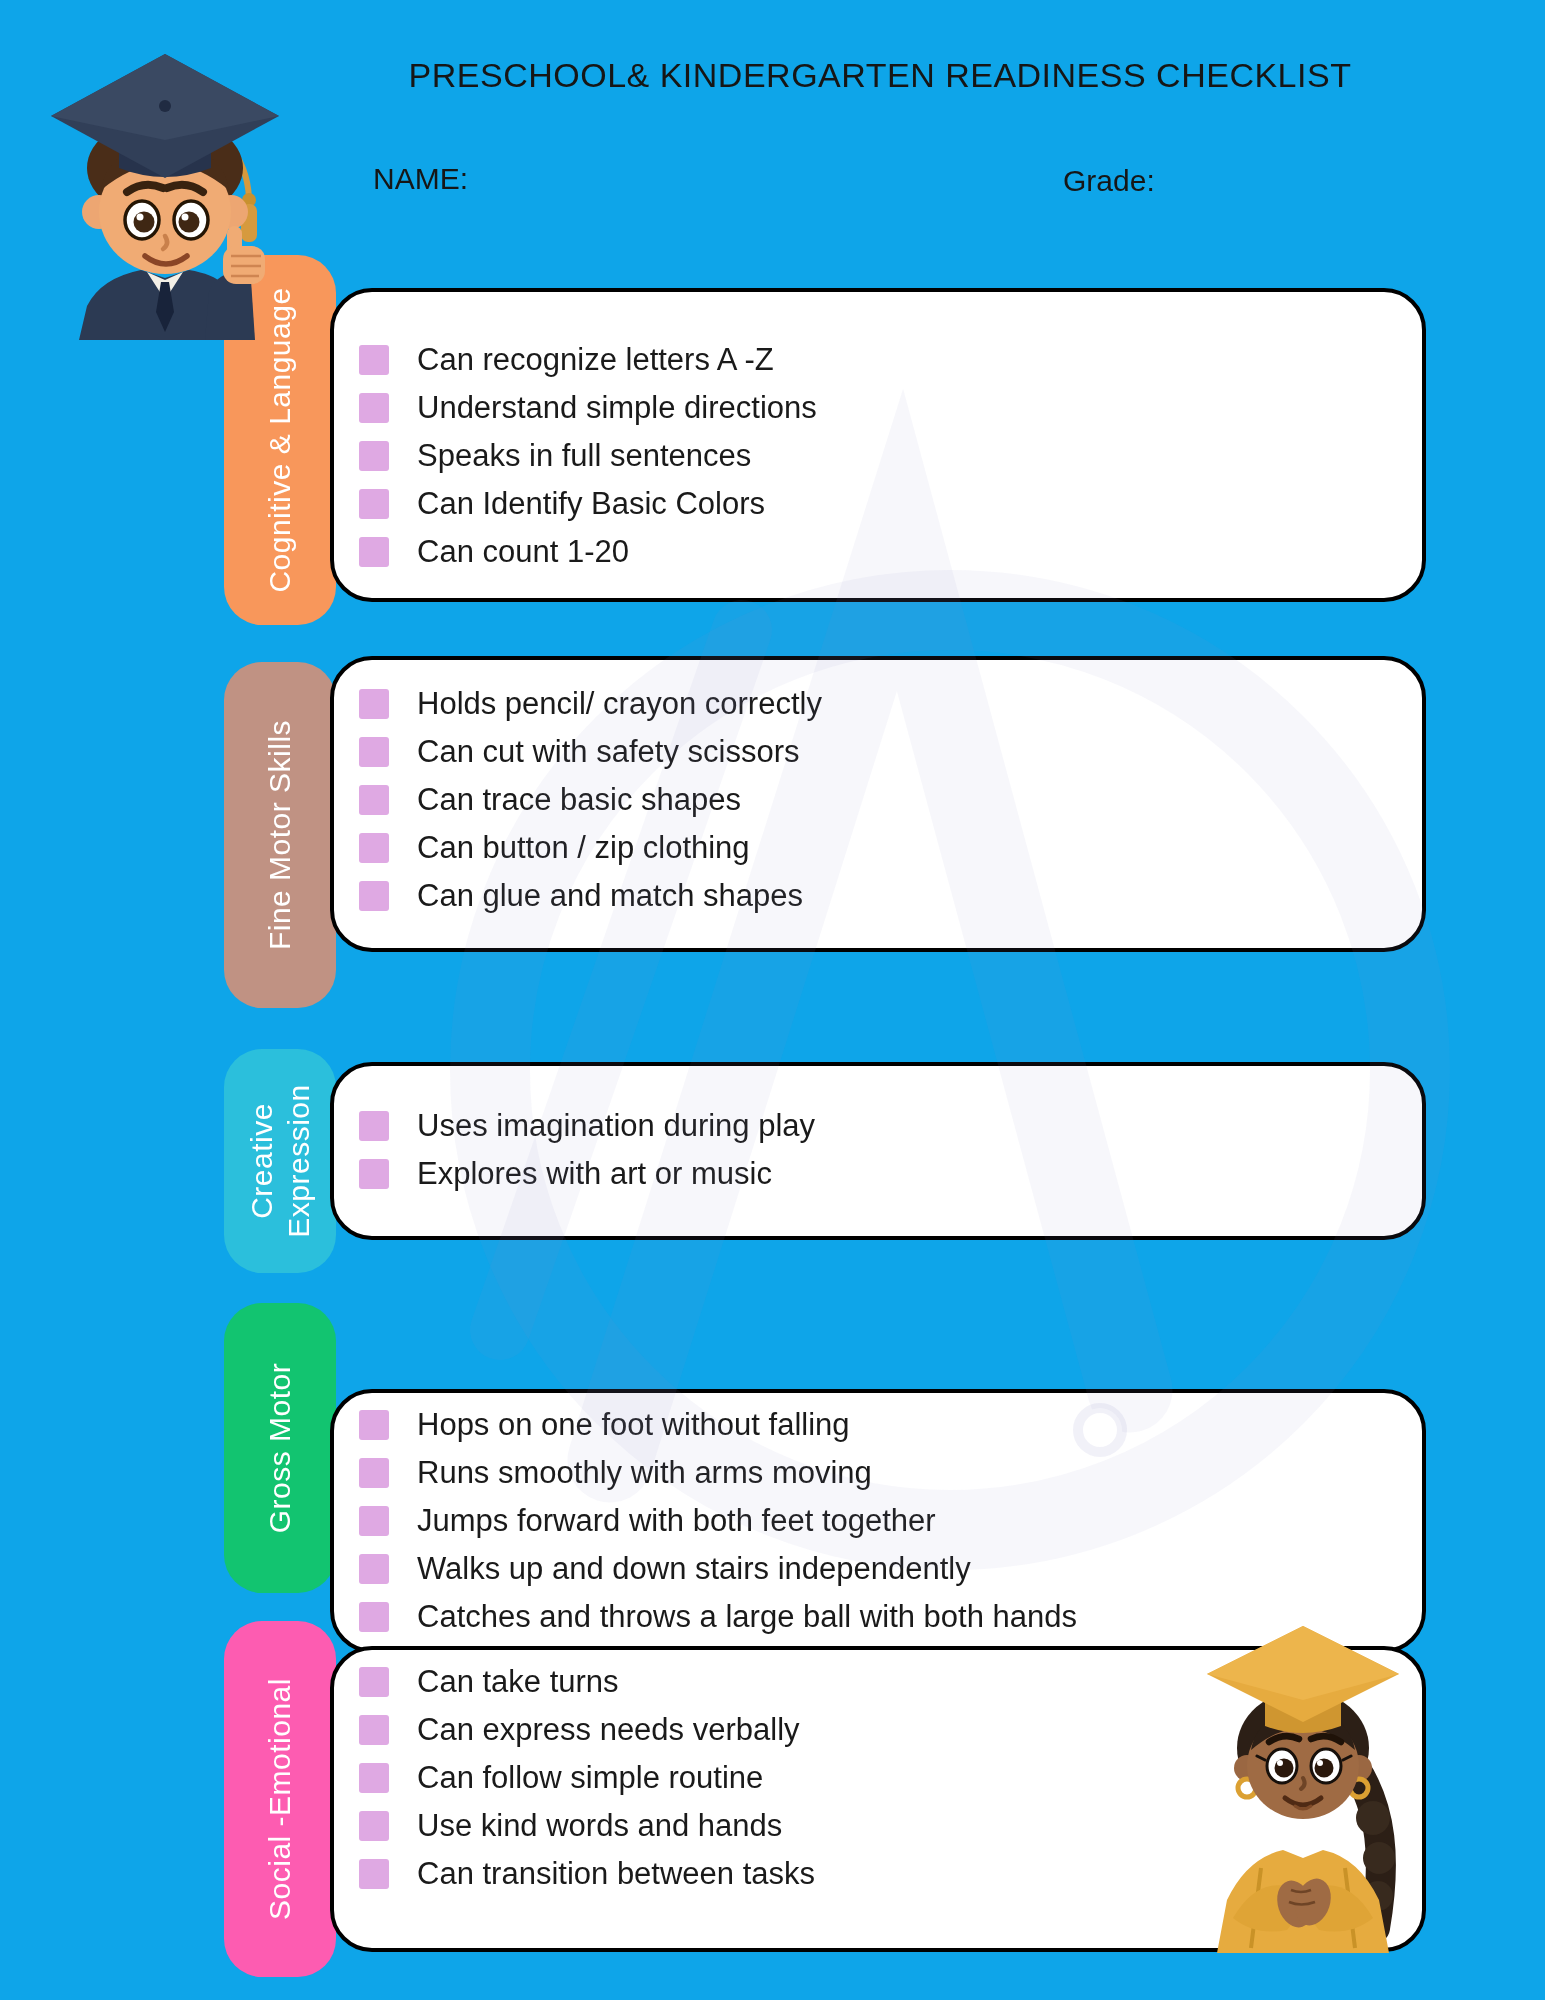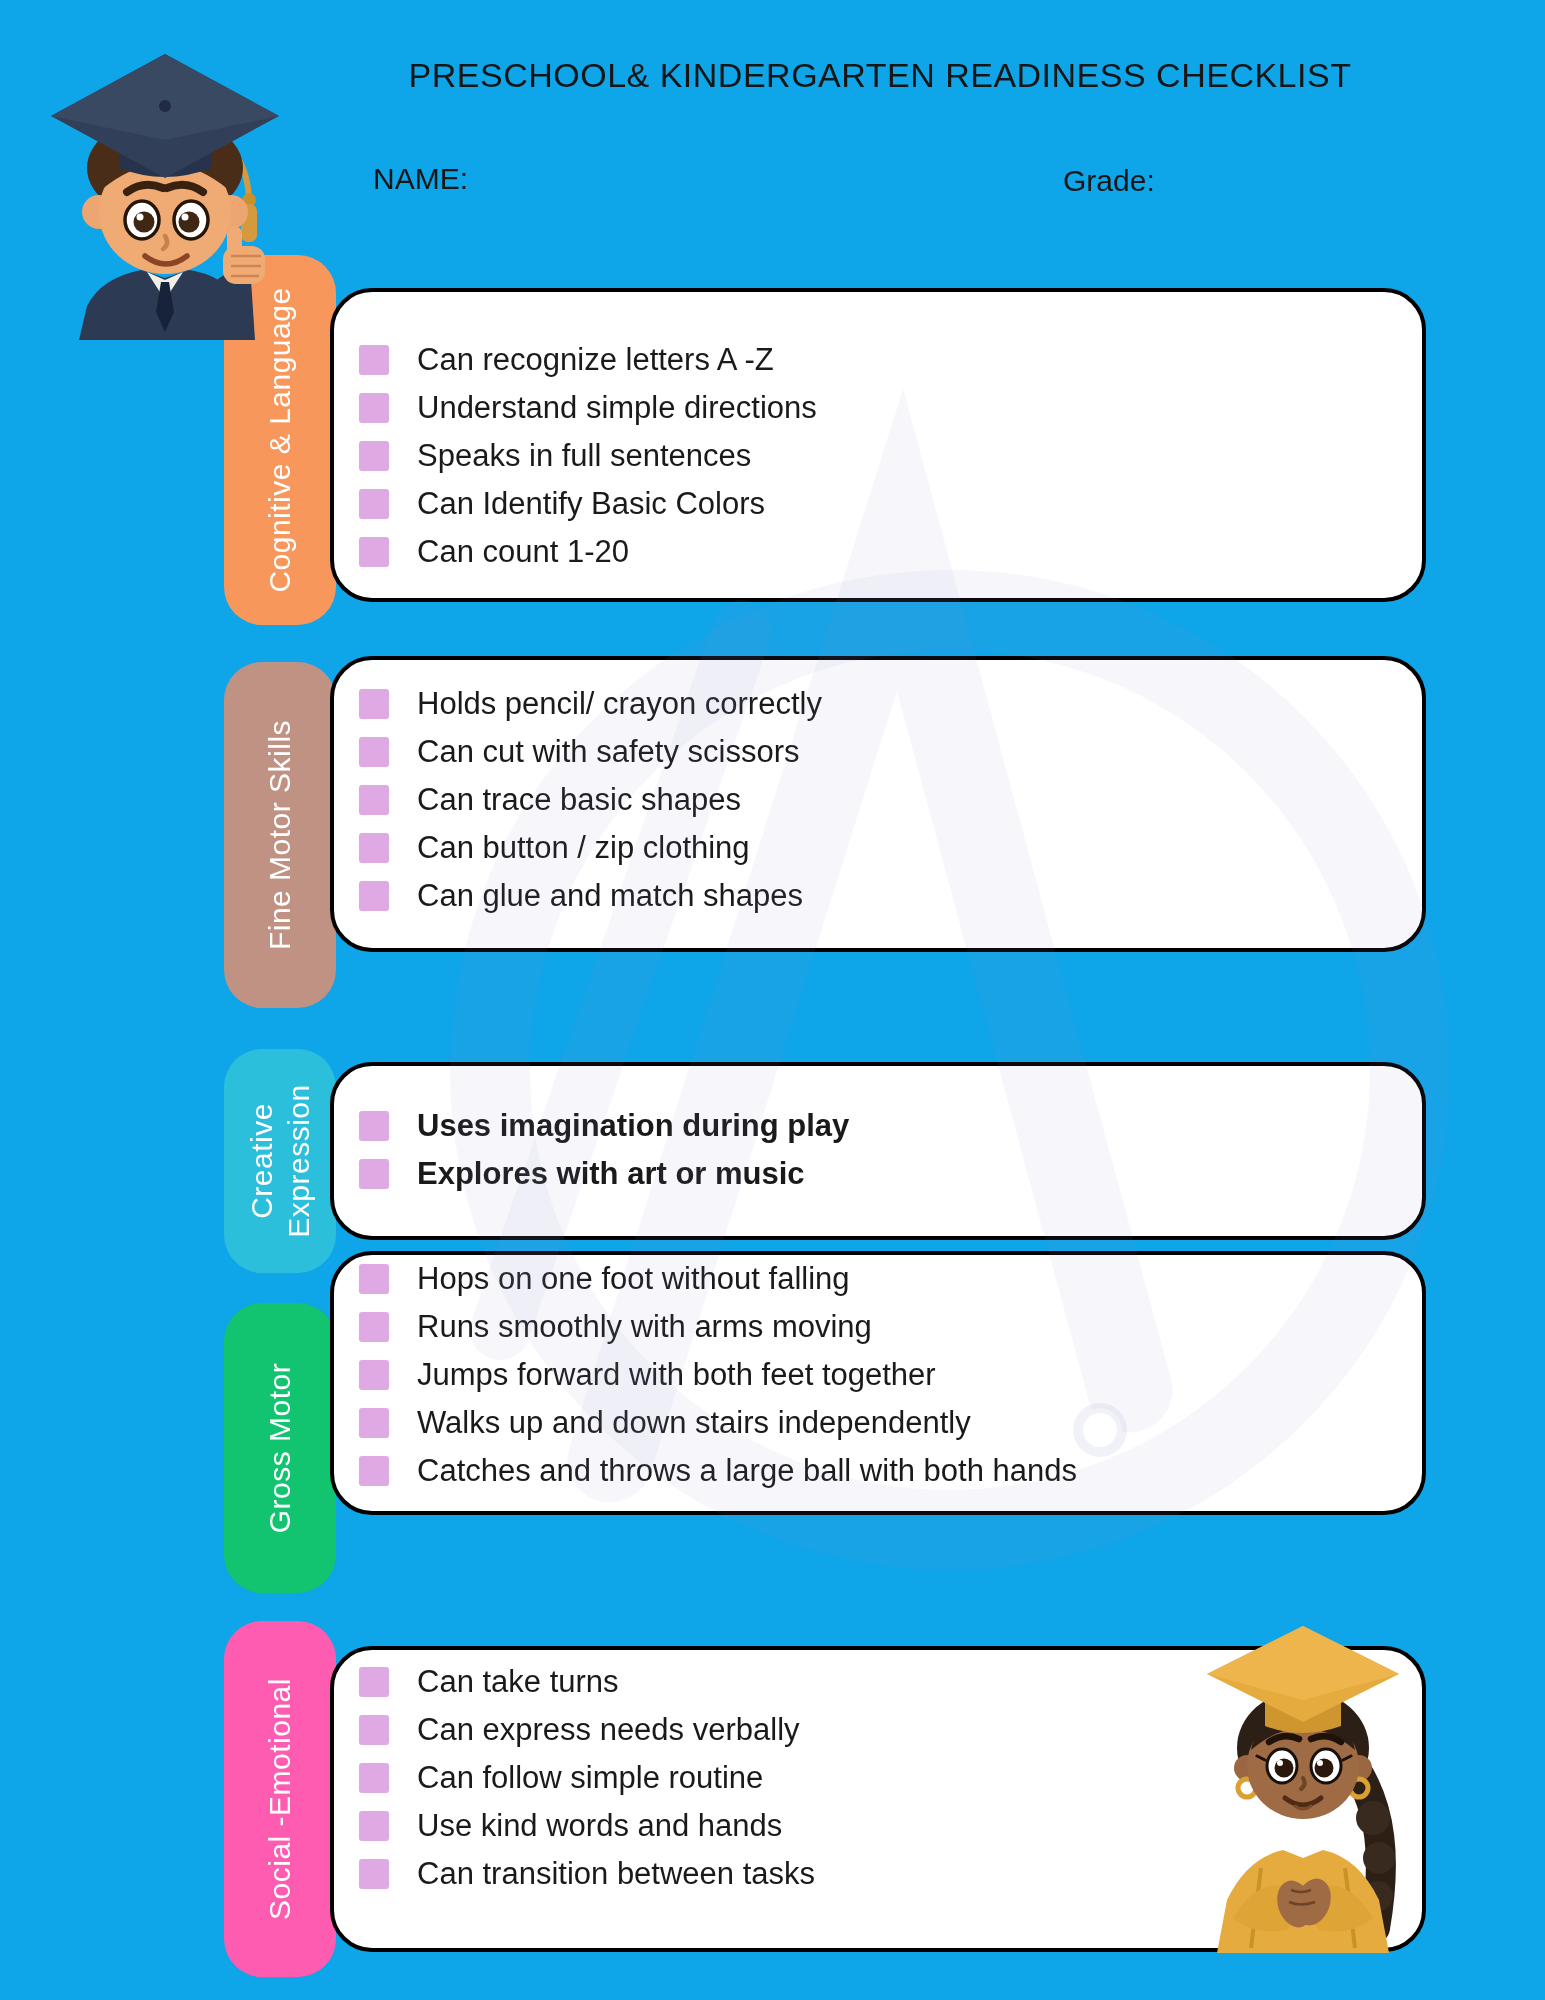--- a/index.html
+++ b/index.html
@@ -33,22 +33,22 @@
   .item { font-size:31px; color:#1a1a1a; white-space:nowrap; }
 
   
   #tab-1 { top:255px;  height:370px; }
   #tab-2 { top:662px;  height:346px; }
   #tab-3 { top:1049px; height:224px; }
   #tab-4 { top:1303px; height:290px; }
   #tab-5 { top:1621px; height:356px; }
   #box-1 { top:288px;  height:314px; padding-top:44px; }
   #box-2 { top:656px;  height:296px; padding-top:20px; }
-  #box-3 { top:1062px; height:178px; padding-top:36px;font-weight:bold; }
-  #box-4 { top:1251px; height:264px; }
+  #box-3 { top:1062px; height:178px; padding-top:36px; }
+  #box-4 { top:1389px; height:264px; padding-top:8px; }
   #box-5 { top:1646px; height:306px; padding-top:8px; }
 
   .illus { position:absolute; z-index:5; }
   #boy-illus  { left:45px;   top:40px;   width:240px; height:300px; }
   #girl-illus { left:1203px; top:1618px; width:205px; height:335px; }
 
   #watermark { position:absolute; inset:0; z-index:9; pointer-events:none; }
 </style>
 </head>
 <body>

